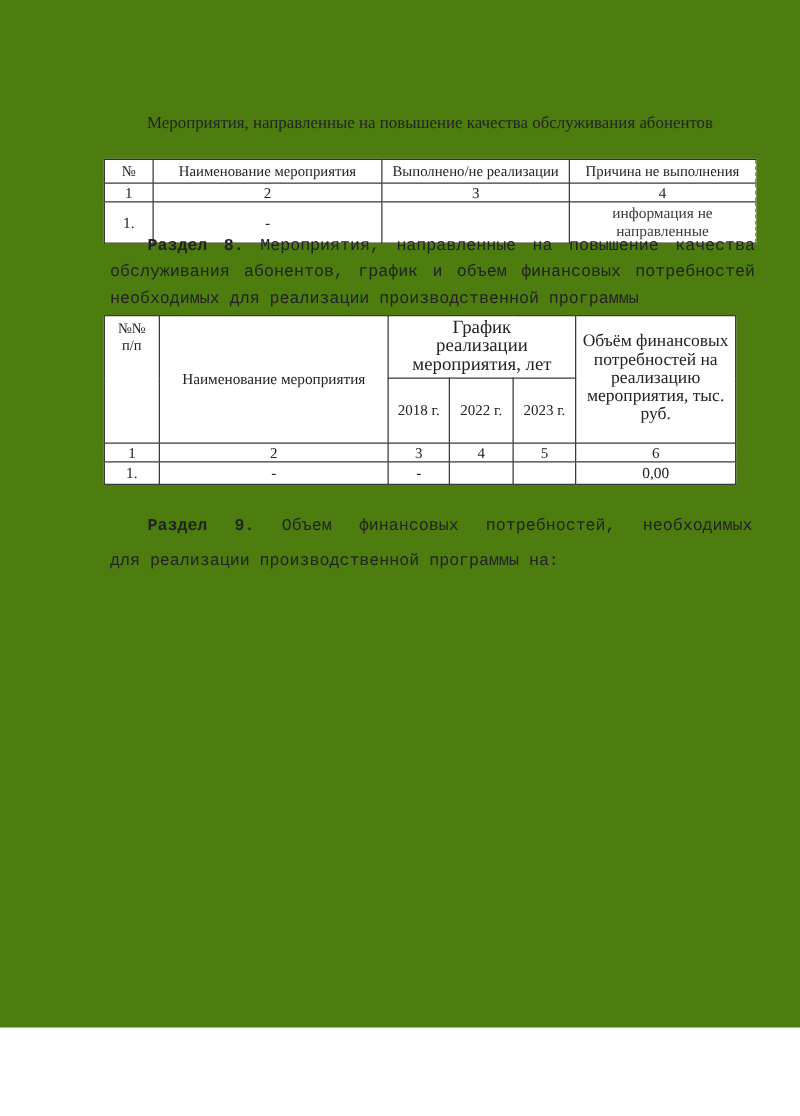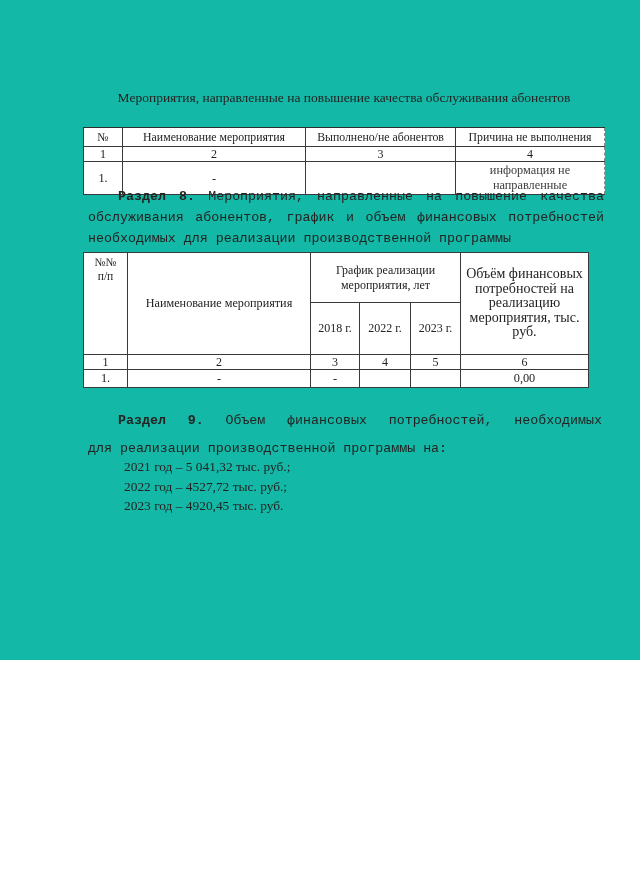--- a/index.html
+++ b/index.html
@@ -5,22 +5,22 @@
   * { box-sizing: border-box; }
   html, body { margin: 0; padding: 0; }
   body {
     width: 640px; height: 893px;
     background: #ffffff;
     font-family: "Liberation Serif", "DejaVu Serif", serif;
     color: #232323;
   }
   .page {
     position: relative;
-    width: 640px; height: 660px;
-    background: #14b8a6;
+    width: 640px; height: 822px;
+    background: #4d7c0f;
     overflow: hidden;
   }
 
   
   .doc-title {
     position: absolute;
     top: 89px; left: 84px; width: 520px;
     text-align: center;
     font-size: 13.5px;
     line-height: 17px;
@@ -53,21 +53,21 @@
   
   .t2 { top: 252px; left: 83px; width: 505px; font-size: 12px; }
   .t2 .cell-num-pp {
     vertical-align: top;
     white-space: pre-line;
     font-size: 11.6px;
     line-height: 14px;
     padding-top: 3px;
   }
   .t2 .cell-name { vertical-align: middle; font-size: 12.2px; }
-  .t2 .cell-group { height: 50px; vertical-align: middle; font-size: 12px; line-height: 15px; padding: 0 14px; }
+  .t2 .cell-group { height: 50px; vertical-align: middle; font-size: 15px; line-height: 15px; padding: 0 14px; }
   .t2 .years th { height: 52px; vertical-align: middle; font-size: 12px; }
   .t2 .cell-volume {
     vertical-align: middle;
     font-size: 14px;
     line-height: 14.5px;
     padding: 2px 3px;
     font-family: Liberation Serif, serif;
   }
   .t2 .nums td { height: 15px; line-height: 12px; font-size: 12px; }
   .t2 .data td { height: 17px; font-size: 12.3px; }
@@ -105,21 +105,21 @@
     <colgroup>
       <col style="width:39px">
         <col style="width:183px">
         <col style="width:150px">
         <col style="width:149px">
     </colgroup>
     <tbody>
       <tr class="hdr">
         <th>№</th>
         <th>Наименование мероприятия</th>
-        <th>Выполнено/не абонентов</th>
+        <th>Выполнено/не реализации</th>
         <th>Причина не выполнения</th>
       </tr>
       <tr class="nums">
         <td>1</td>
         <td>2</td>
         <td>3</td>
         <td>4</td>
       </tr>
       <tr class="data">
         <td>1.</td>
@@ -168,19 +168,14 @@
         <td>-</td>
         <td></td>
         <td></td>
         <td>0,00</td>
       </tr>
     </tbody>
   </table>
 
   <p class="para p9"><span class="bold">Раздел 9.</span> <span>Объем финансовых потребностей, необходимых для реализации производственной программы на:</span></p>
 
-  <div class="needs-list">
-    <div>2021 год – 5 041,32 тыс. руб.;</div>
-    <div>2022 год – 4527,72 тыс. руб.;</div>
-    <div>2023 год – 4920,45  тыс. руб.</div>
-  </div>
 
 </div>
 
 </body></html>

